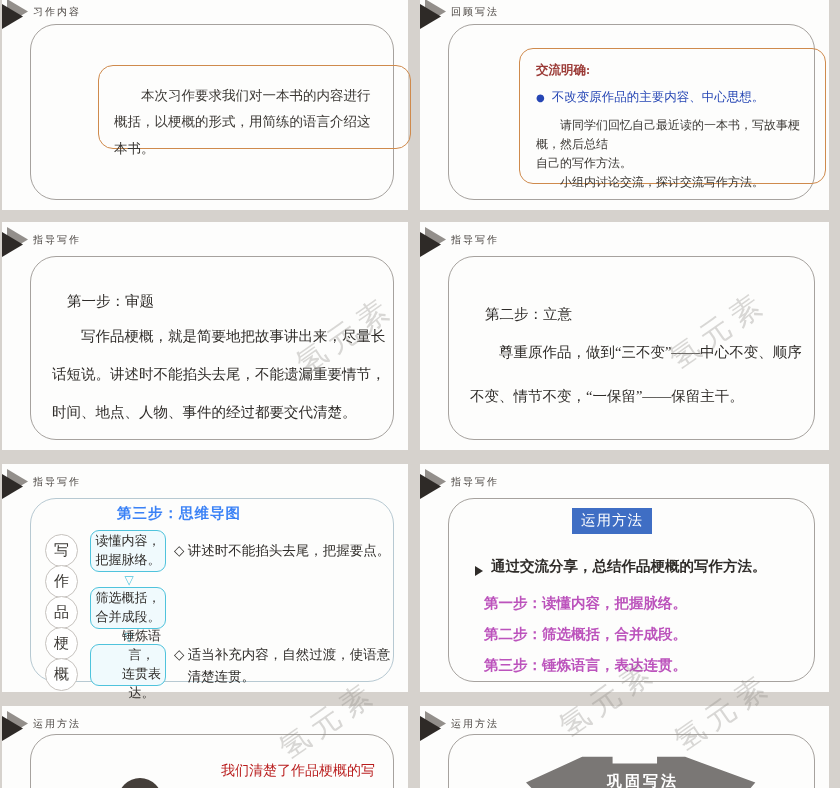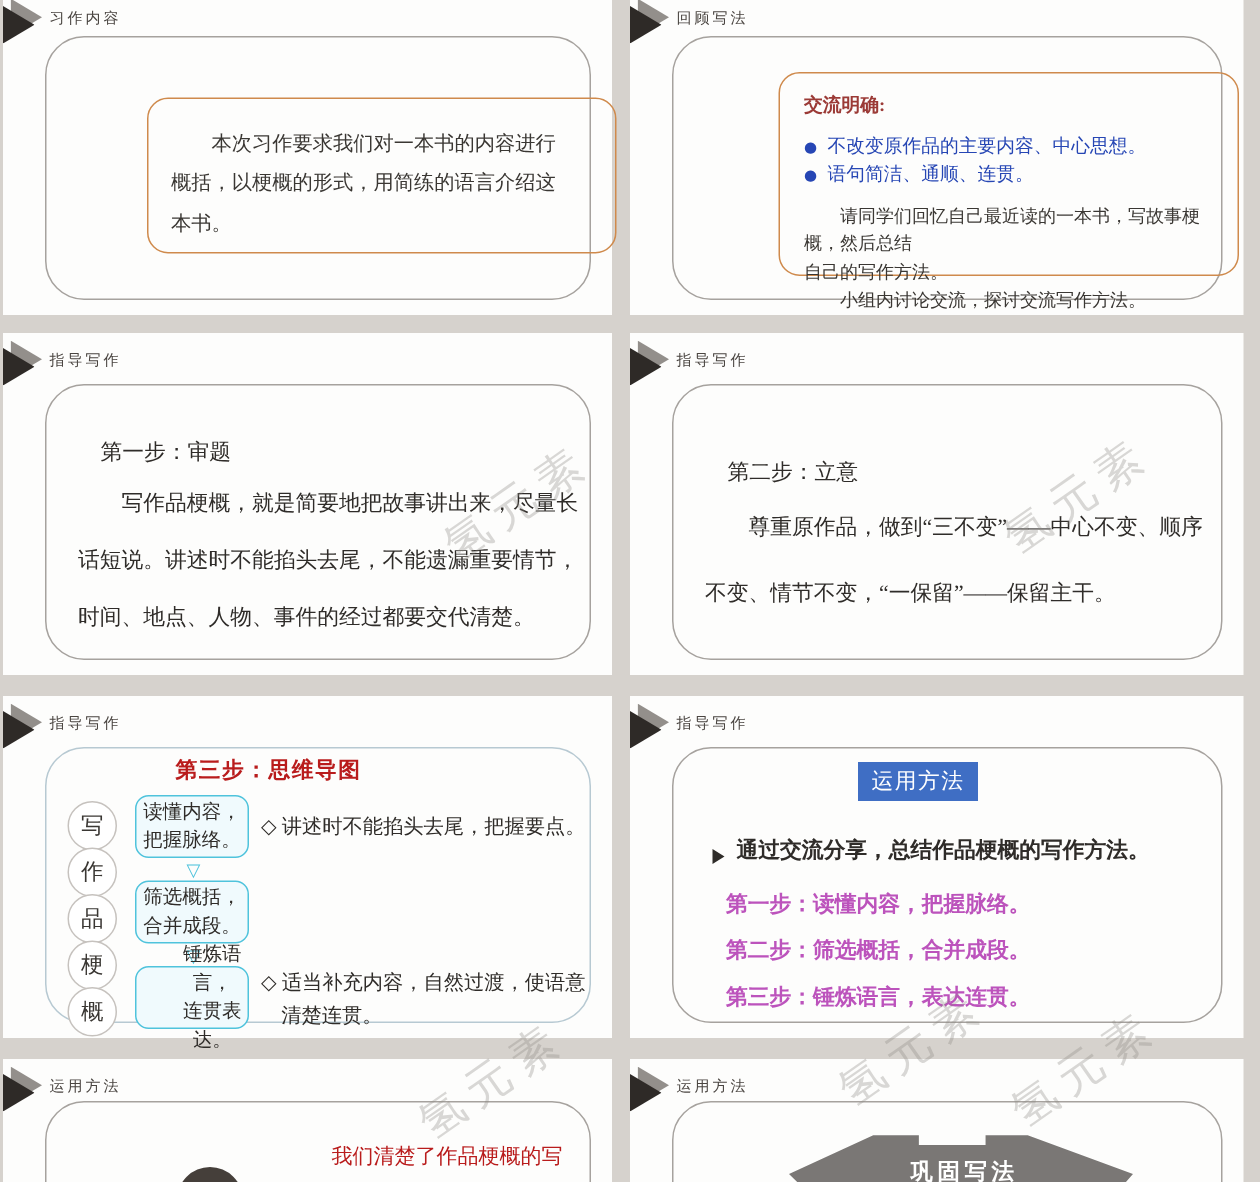--- a/index.html
+++ b/index.html
@@ -36,21 +36,21 @@
   .s2-bullets li { font-size:12.5px; line-height:1.5; color:#2646b4; }
   .s2-bullets .dot { color:#2646b4; font-size:10px; margin-right:7px;
                      font-family:"DejaVu Sans",sans-serif; }
   .s2-para { margin-top:9px; font-size:12px; line-height:1.58; color:#3a3733; }
 
   
   .step-title { position:absolute; font-size:14.5px; color:#2f2c29; }
   .step-para  { position:absolute; font-size:14.5px; color:#2f2c29; }
 
   
-  .s5-title { position:absolute; font-size:14.5px; font-weight:bold; color:#b91c1c;
+  .s5-title { position:absolute; font-size:14.5px; font-weight:bold; color:#3b82f6;
               letter-spacing:1px; }
   .s5-circle { position:absolute; width:33px; height:33px; border-radius:50%;
                background:#fff; border:1px solid #c6c2be; color:#3a3733;
                font-size:15px; display:flex; align-items:center; justify-content:center; }
   .s5-box { position:absolute; left:88px; width:76px; height:42px; background:#f0fafd;
             border:1.4px solid #4fc3dc; border-radius:9px; color:#2f2c29;
             font-size:13px; line-height:1.45; display:flex; align-items:center;
             justify-content:center; text-align:center; }
   .s5-arrow { position:absolute; left:119px; width:16px; color:#4fc3dc; font-size:12px;
               text-align:center; font-family:"DejaVu Sans",sans-serif; }
@@ -88,38 +88,37 @@
 </head>
 <body>
 
 <div id="stage">
 
   <div class="slide s-left" style="top:-6px;height:216px;">
     <span class="tri tri-back"></span>
     <span class="tri tri-front"></span>
     <div class="slide-title">习作内容</div>
     <div class="rect" style="top:30px;">
-      <div class="orange-box" style="left:21px;top:40px;width:313px;height:104px;">
+      <div class="orange-box" style="left:21px;top:40px;width:313px;height:84px;border-radius:15px;">
         <div class="s1-text pre">　　本次习作要求我们对一本书的内容进行
 概括，以梗概的形式，用简练的语言介绍这
 本书。</div>
       </div>
     </div>
   </div>
 
   <div class="slide s-right" style="top:-6px;height:216px;">
     <span class="tri tri-back"></span>
     <span class="tri tri-front"></span>
     <div class="slide-title">回顾写法</div>
     <div class="rect" style="top:30px;">
       <div class="orange-box" style="left:24px;top:23px;width:307px;height:136px;padding:13px 16px;">
         <div class="s2-head">交流明确:</div>
         <ul class="s2-bullets">
           <li><span class="dot">●</span><span>不改变原作品的主要内容、中心思想。</span></li>
-          <li><span class="dot">●</span><span>语句简洁、通顺、连贯。</span></li>
         </ul>
         <div class="s2-para pre">　　请同学们回忆自己最近读的一本书，写故事梗概，然后总结
 自己的写作方法。
 　　小组内讨论交流，探讨交流写作方法。</div>
       </div>
     </div>
   </div>
 
   <div class="slide s-left" style="top:222px;height:228px;">
     <span class="tri tri-back"></span>

